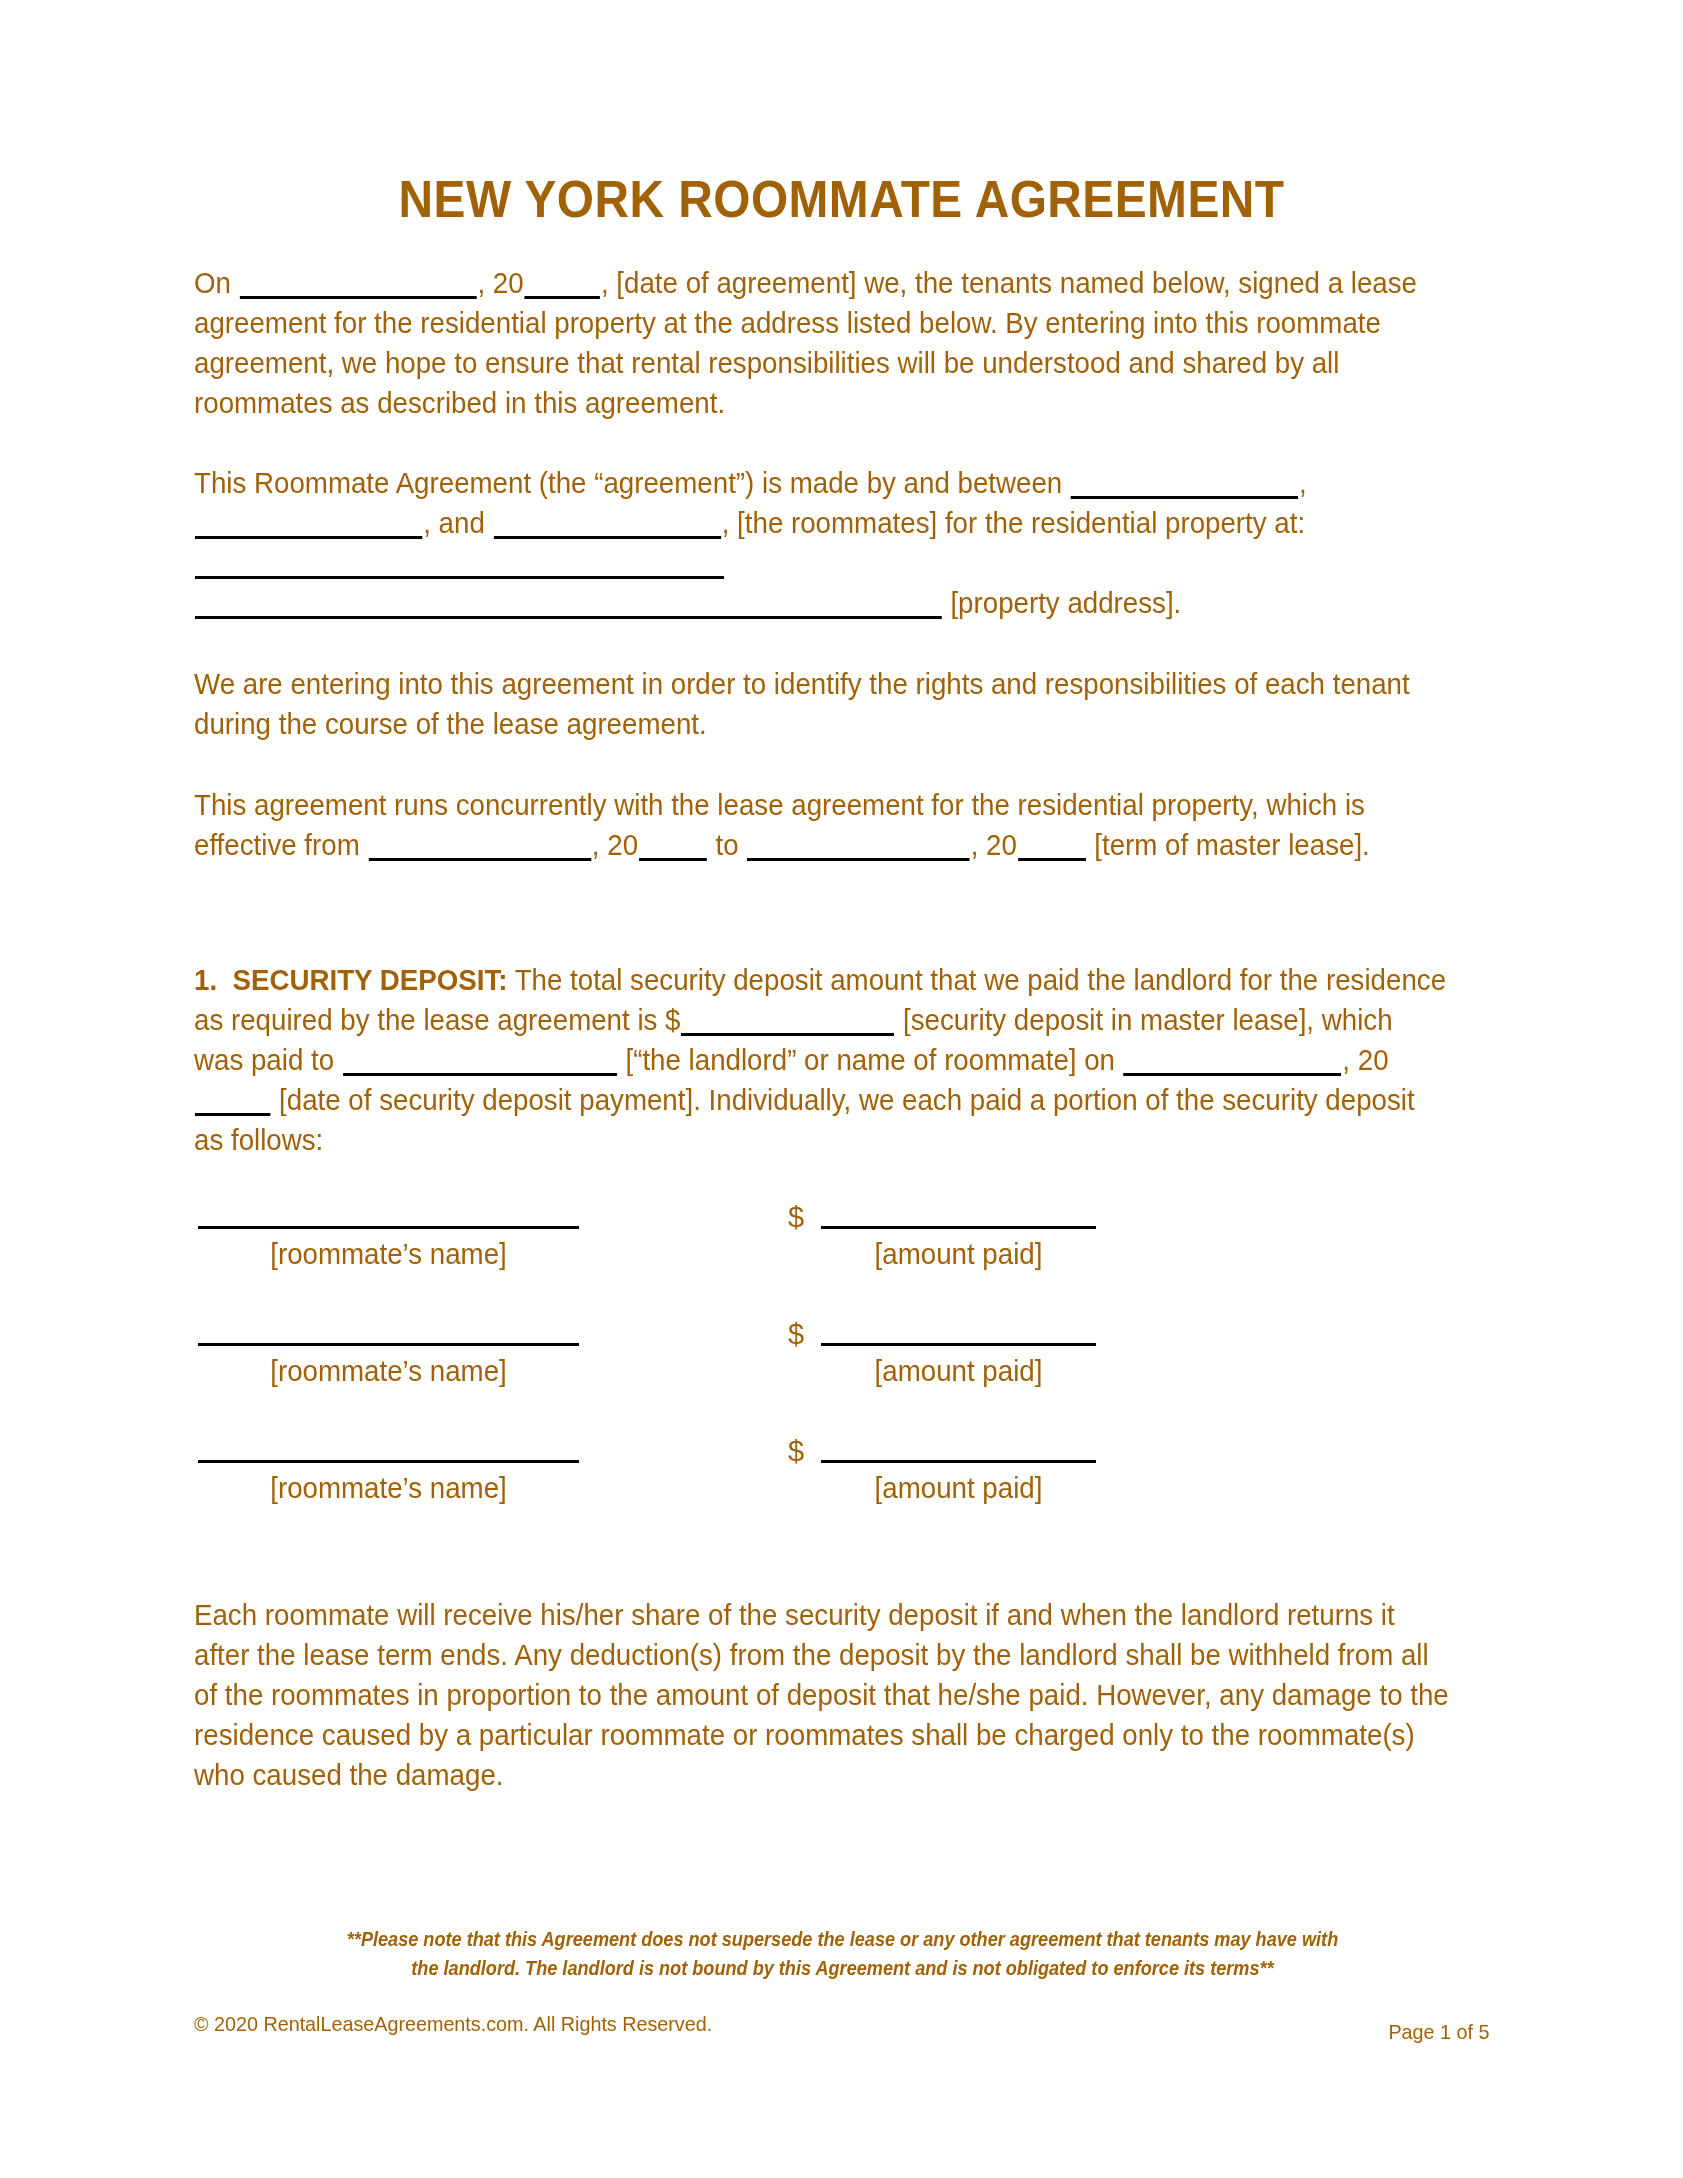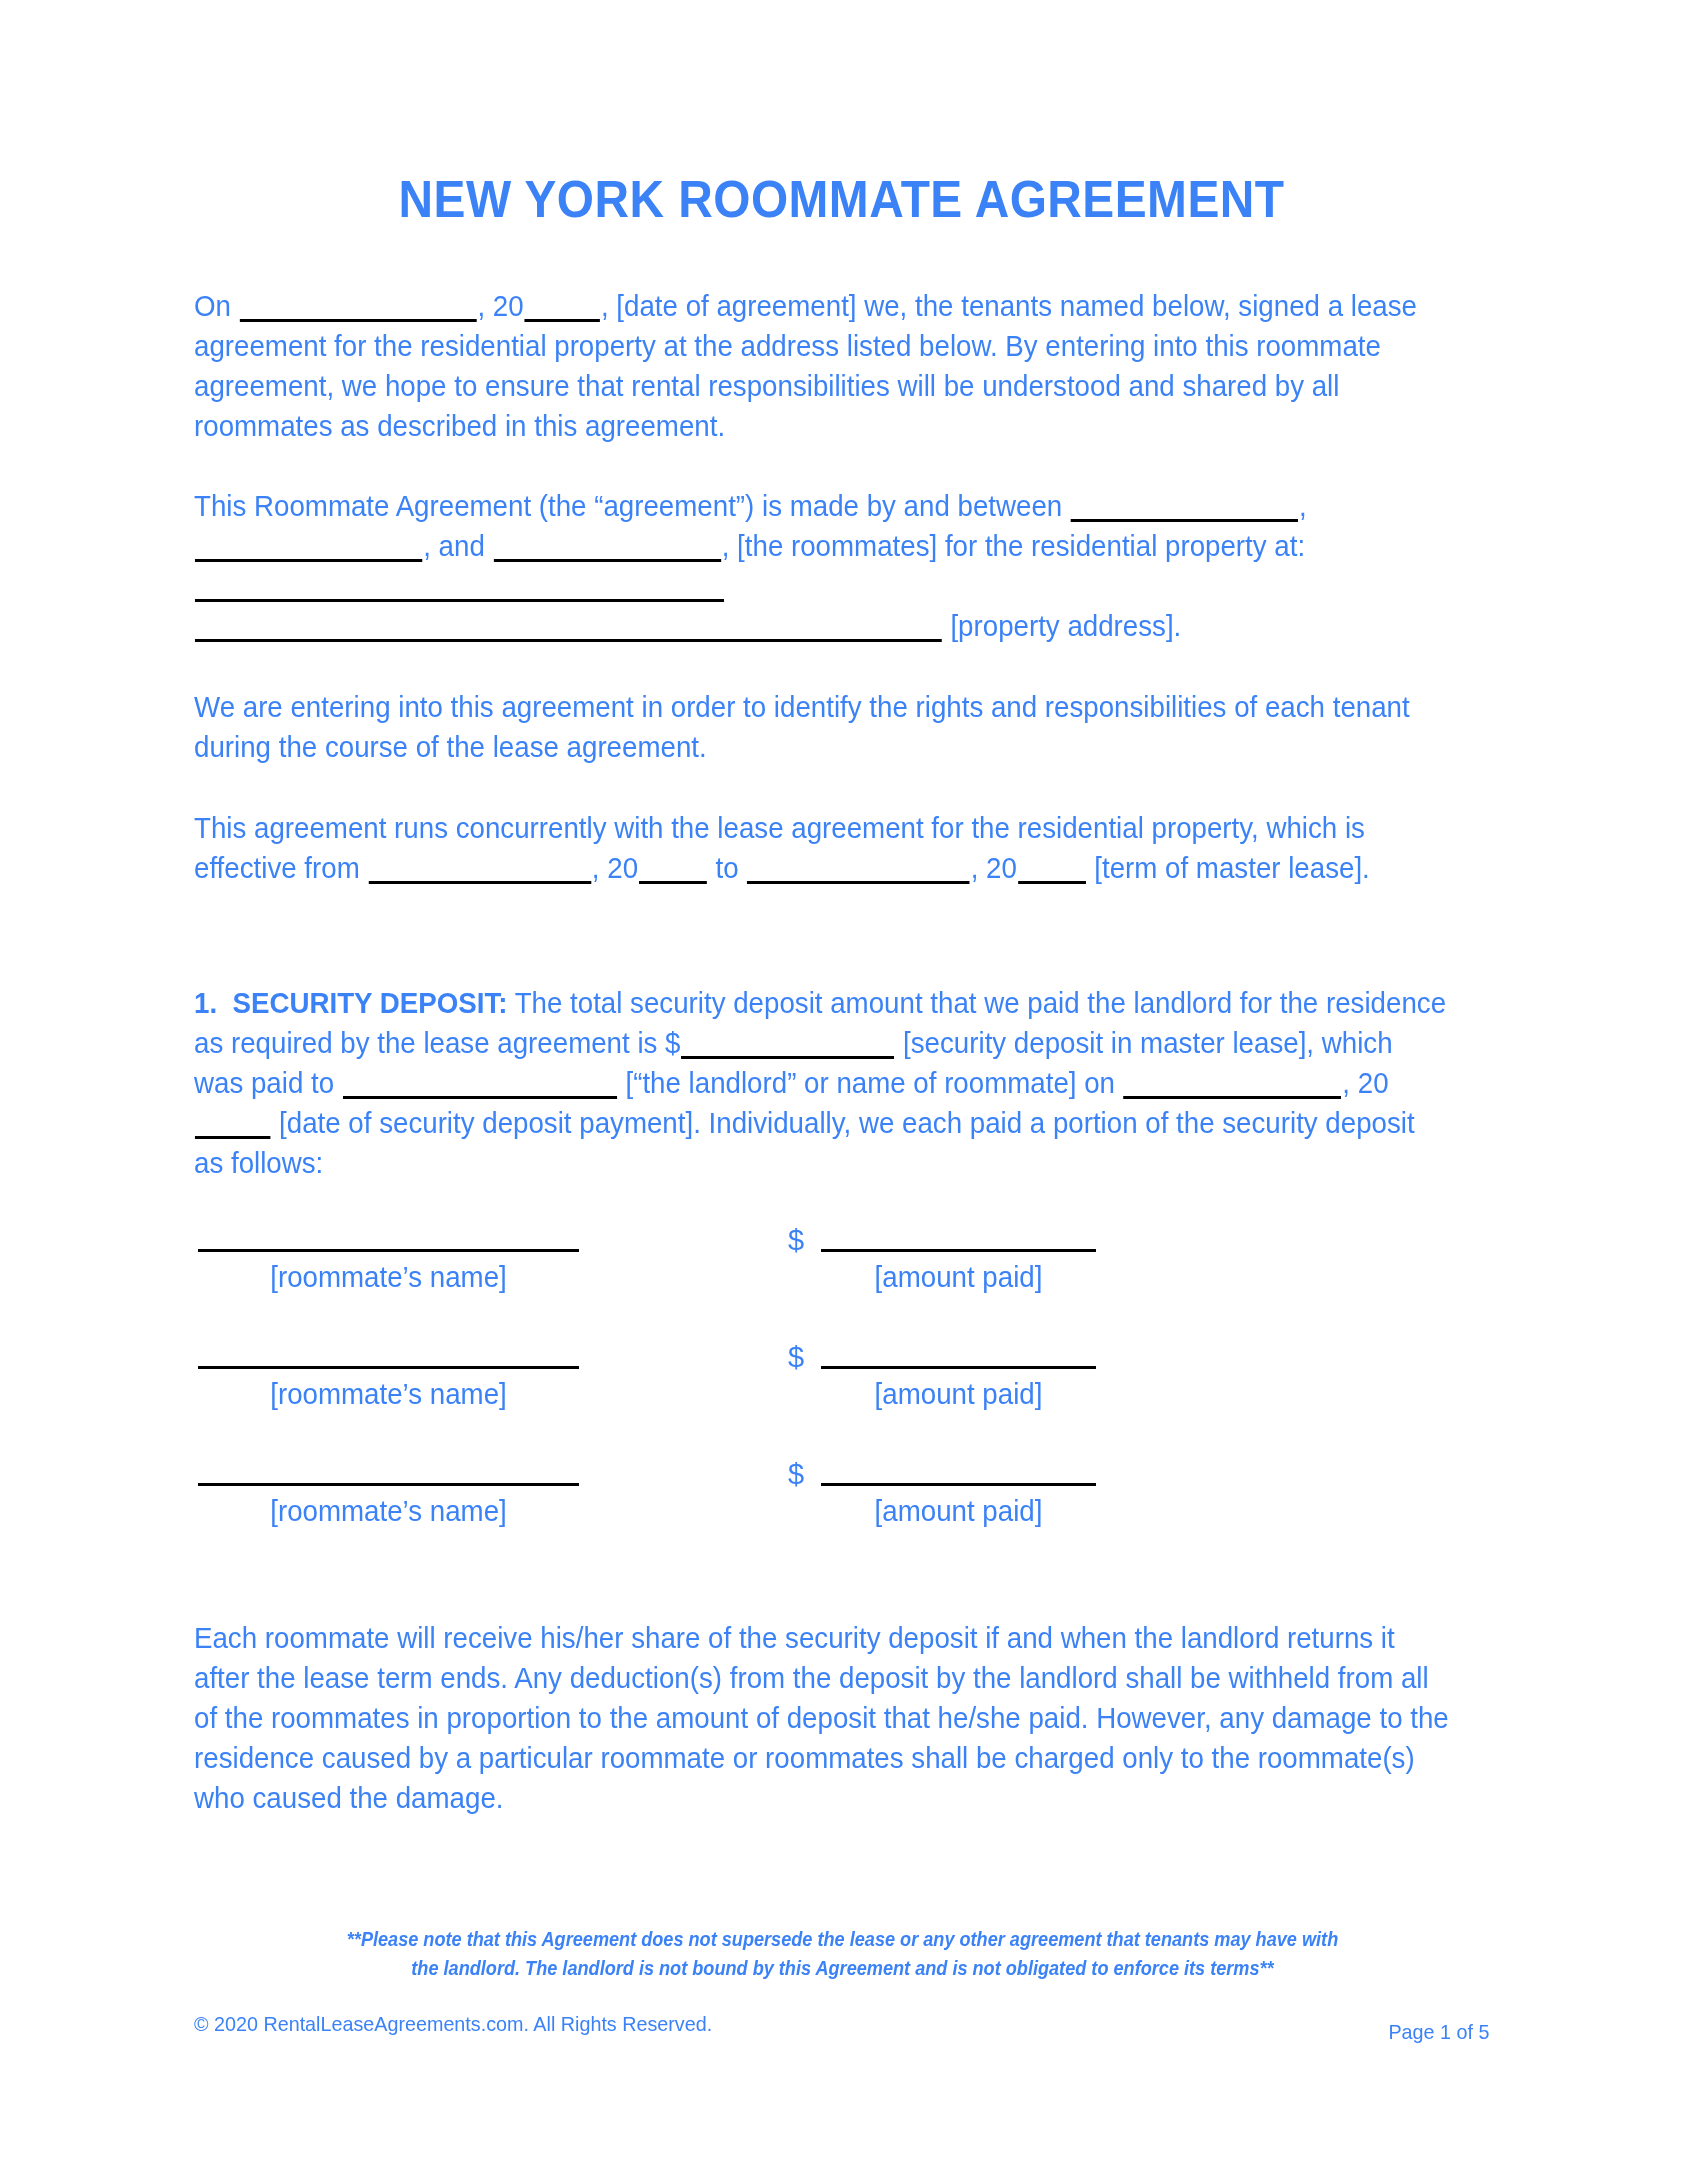--- a/index.html
+++ b/index.html
@@ -8,42 +8,42 @@
     background: #ffffff;
   }
   .page {
     position: relative;
     width: 1683px;
     height: 2178px;
     background: #ffffff;
     margin: 0 auto;
     box-sizing: border-box;
     font-family: "Liberation Sans", "DejaVu Sans", sans-serif;
-    color: #3b82f6;
+    color: #a16207;
     overflow: hidden;
   }
   
   .doc-title {
     position: absolute;
     left: 0;
     right: 0;
     top: 137px;
     text-align: center;
     font-family: "Liberation Sans", "DejaVu Sans", sans-serif;
     font-weight: bold;
     font-size: 52px;
     letter-spacing: 0.5px;
     line-height: 1.05;
     transform: scaleX(0.92);
     transform-origin: center top;
   }
   .body-area {
     position: absolute;
     left: 194px;
-    top: 286px;
+    top: 263px;
     width: 1255px;
   }
   .p {
     font-size: 29px;
     line-height: 40px;
     text-align: left;
     margin: 0 0 0 0;
     transform: scaleX(0.955);
     transform-origin: left top;
     width: 104.7%;

